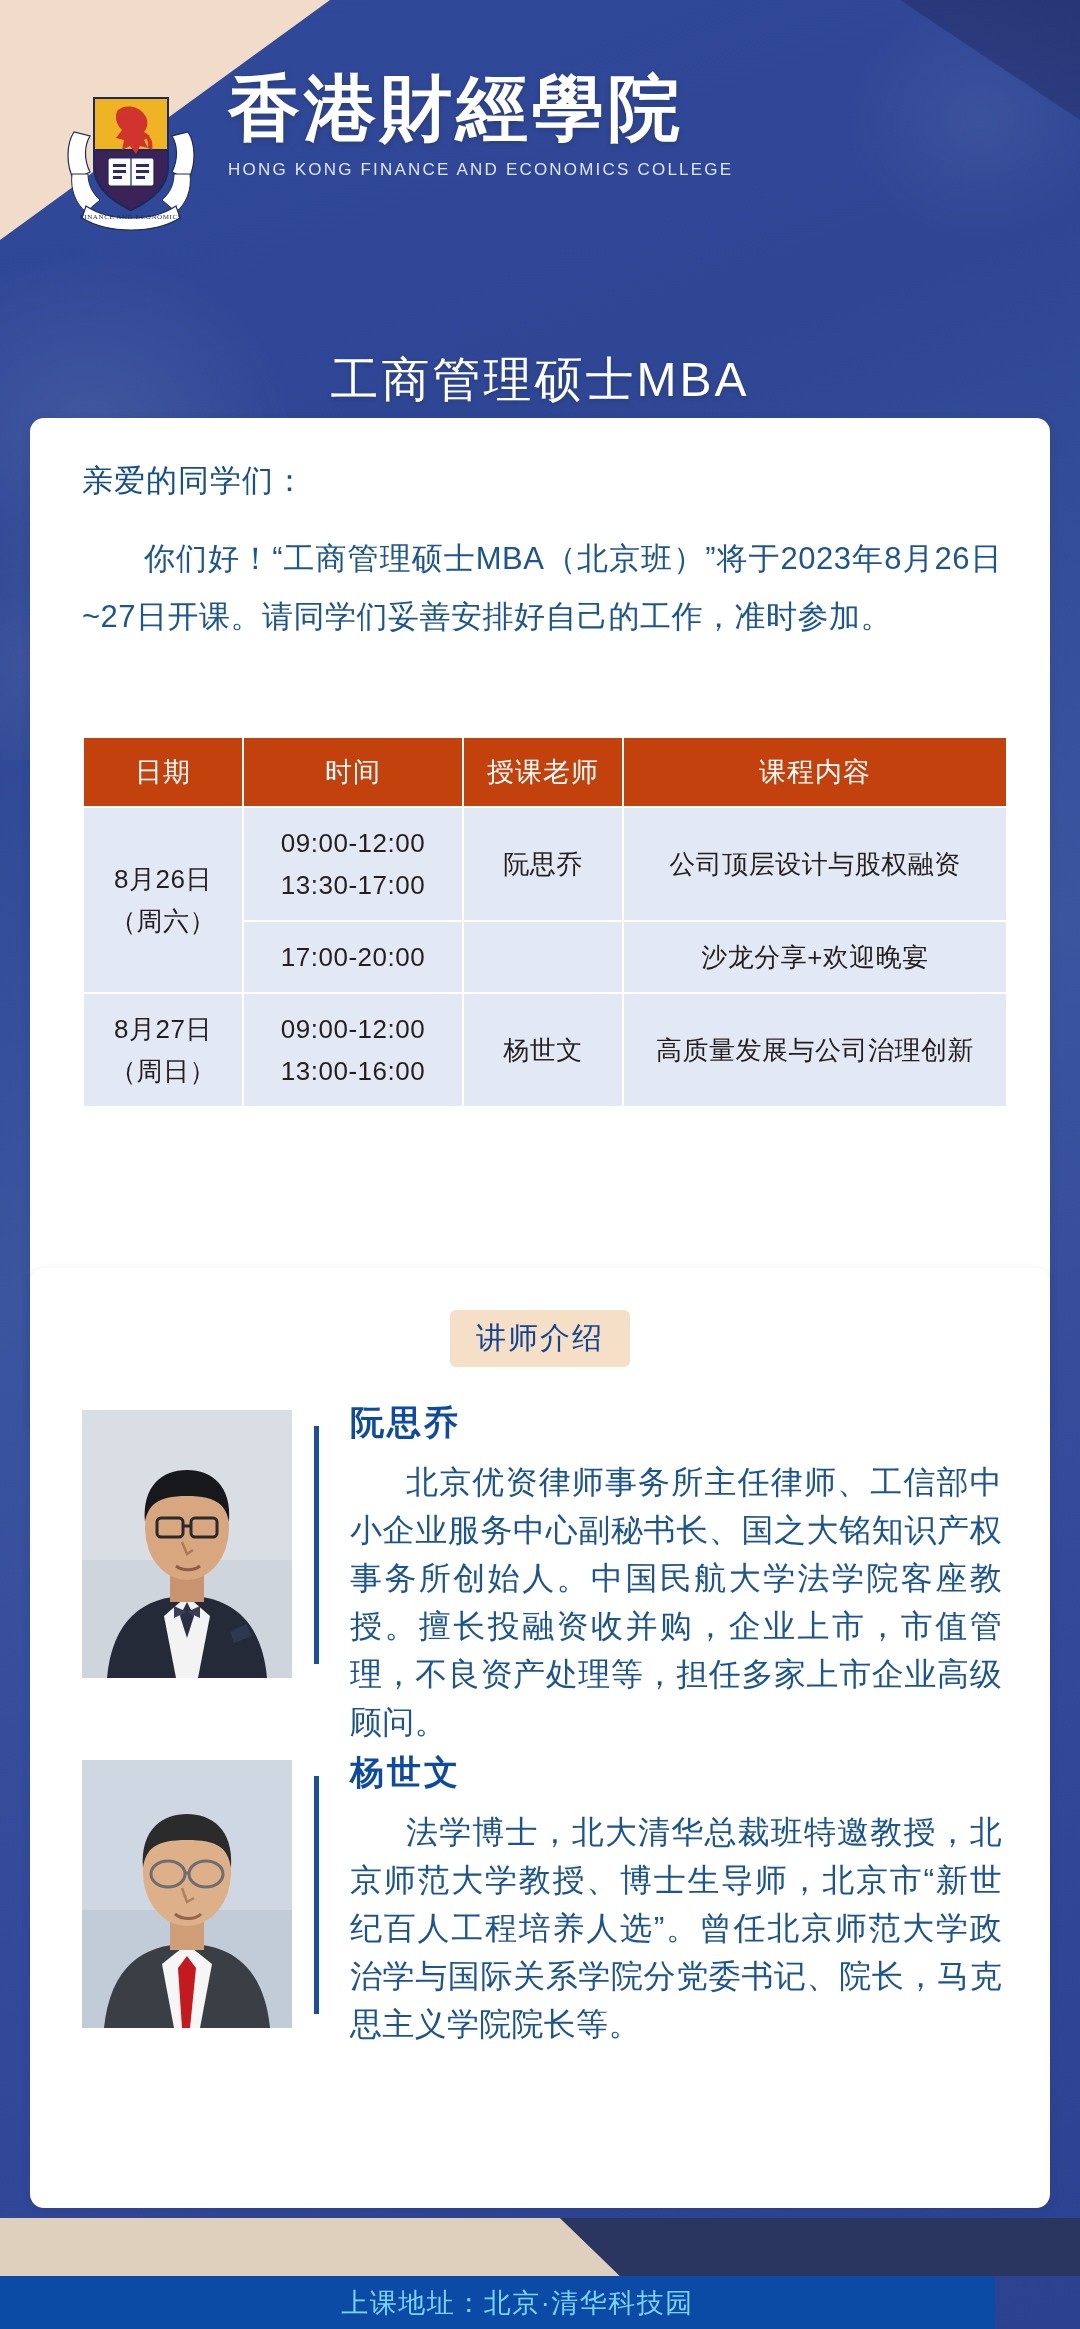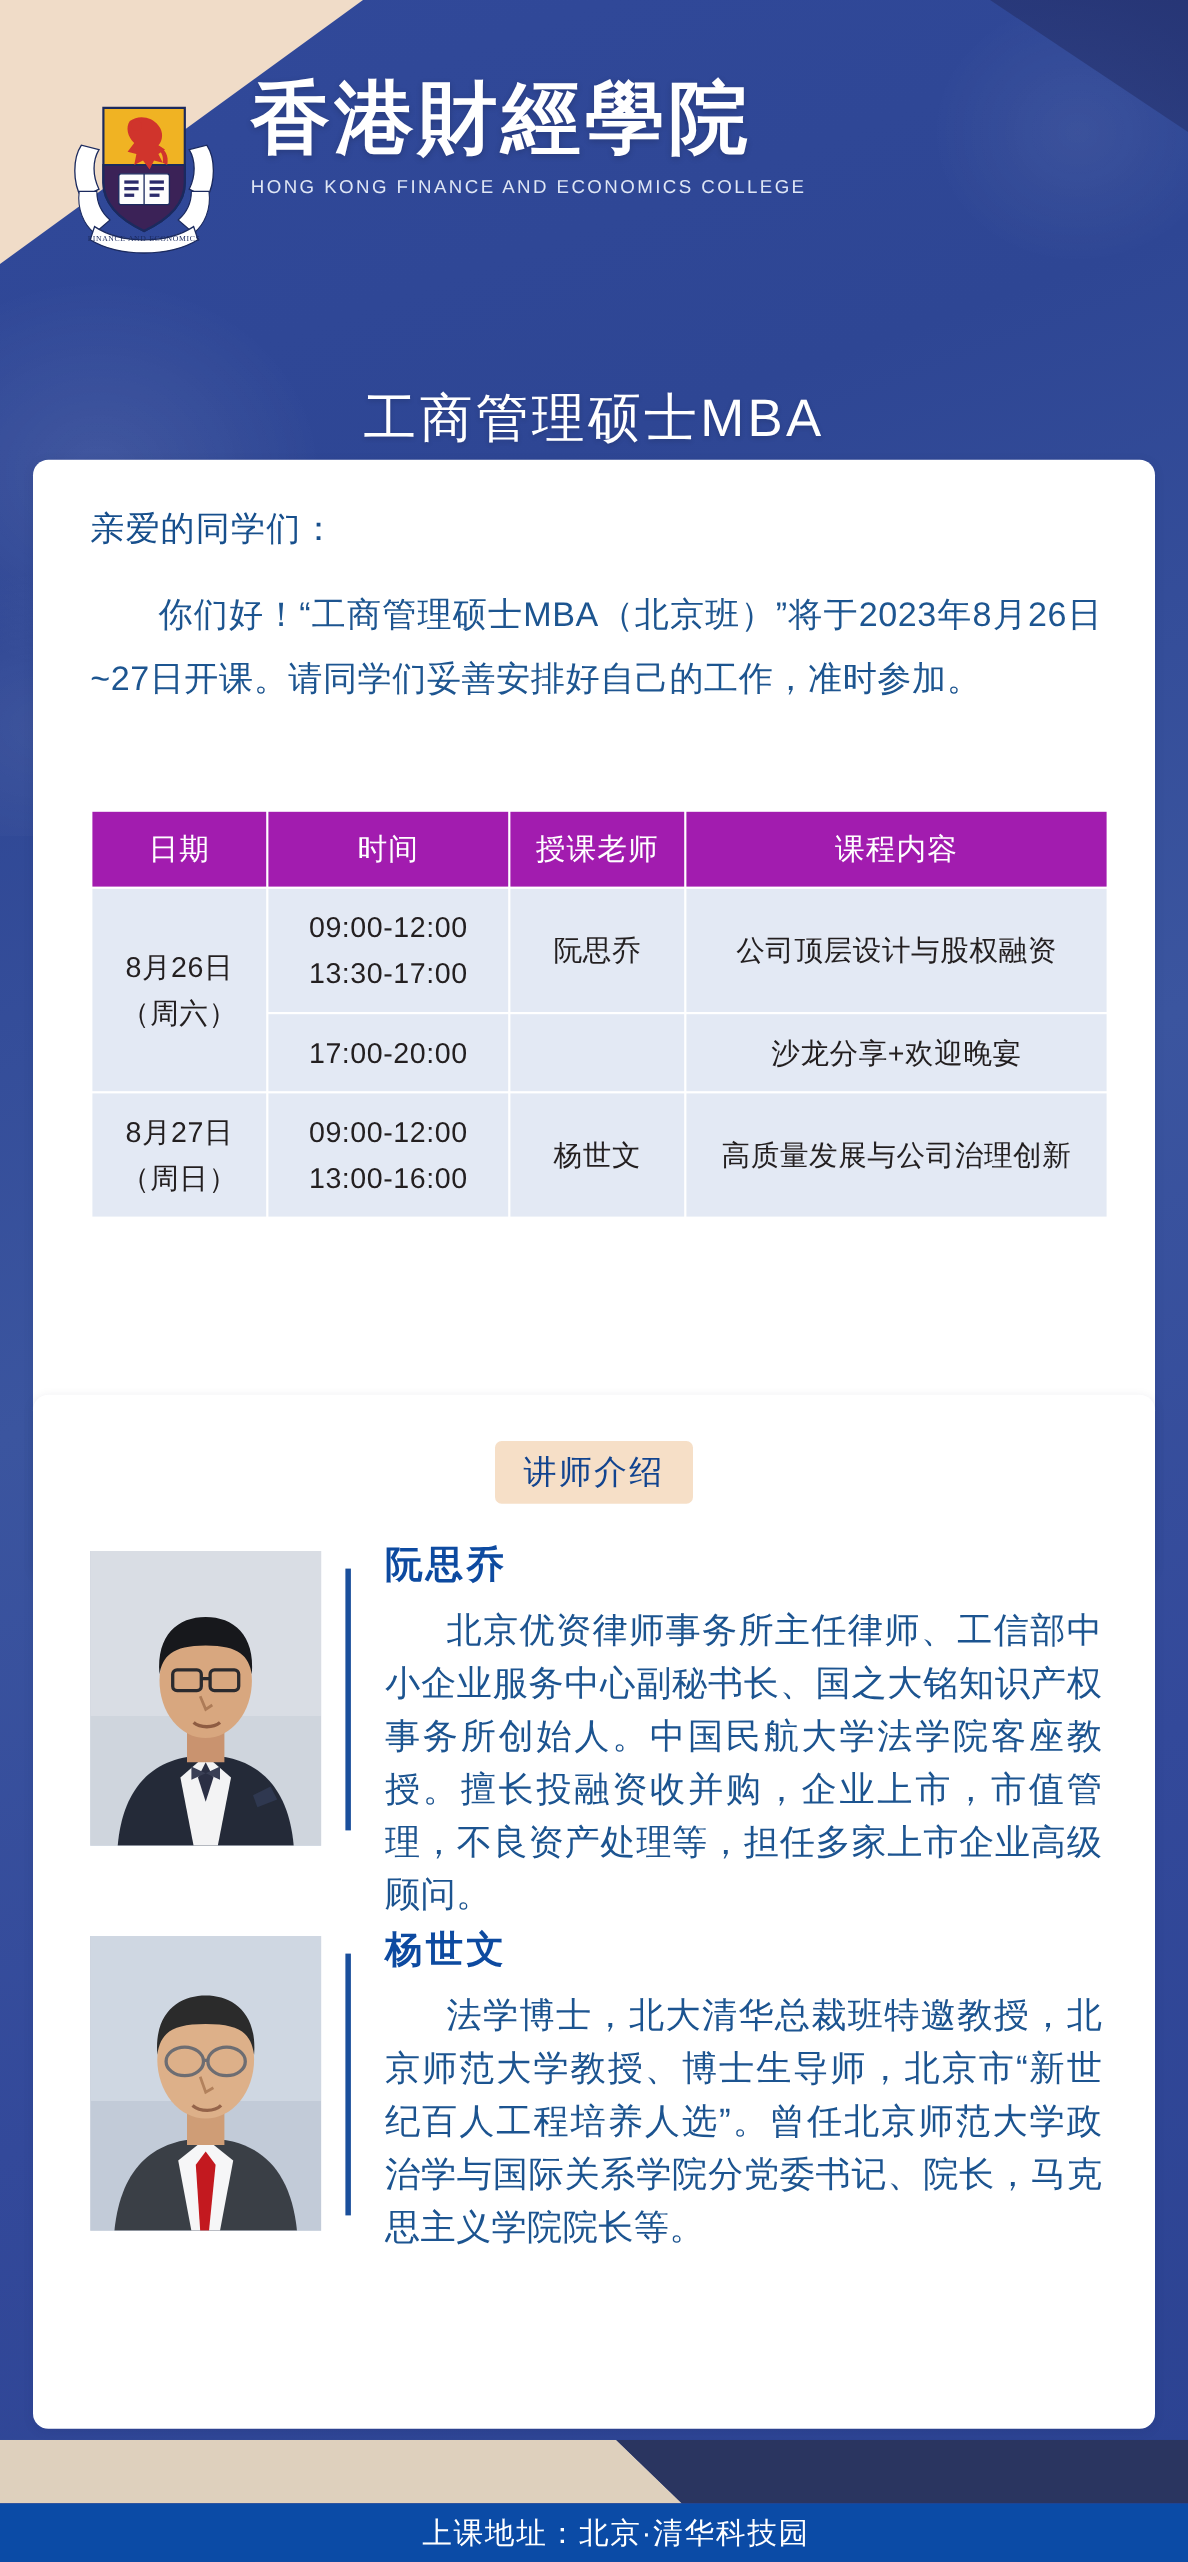--- a/index.html
+++ b/index.html
@@ -97,21 +97,21 @@
     text-indent:62px; text-align:justify;
   }
 
   
   .table{
     position:absolute; left:52px; top:318px; width:916px;
     border-collapse:separate; border-spacing:2px;
     table-layout:fixed;
   }
   .table th{
-    background:#a21caf; color:#ffffff; font-weight:400;
+    background:#c2410c; color:#ffffff; font-weight:400;
     font-size:27px; padding:16px 0; text-align:center; letter-spacing:1px;
   }
   .table td{
     background:#e3e9f4; color:#231f20;
     font-size:26px; text-align:center; padding:14px 6px;
     letter-spacing:.5px; line-height:42px;
   }
   .col-date{ width:158px; }
   .col-time{ width:218px; }
   .col-teacher{ width:158px; }
@@ -155,22 +155,22 @@
     position:absolute; left:0; top:2218px; width:1080px; height:58px;
     background:#ded0bd;
     clip-path:polygon(0 0, 1080px 0, 1080px 0, 560px 0, 620px 58px, 0 58px);
   }
   .footer-wedge2{
     position:absolute; left:0; top:2218px; width:1080px; height:58px;
     background:#2a3560;
     clip-path:polygon(560px 0, 1080px 0, 1080px 58px, 620px 58px);
   }
   .footer{
-    position:absolute; left:0; bottom:0; width:1080px; height:53px;
-    background:#0b4ba6; color:#ffffff;
+    position:absolute; left:0; bottom:0; width:995px; height:53px;
+    background:#0b4ba6; color:#7dd3fc;
     display:flex; align-items:center; justify-content:center;
     font-size:27px; letter-spacing:1.5px;padding-left:40px;
   }
 </style>
 </head>
 <body>
 
 <div class="poster">
   <div class="bg-blue"></div>
   <div class="bg-ghost"></div>

